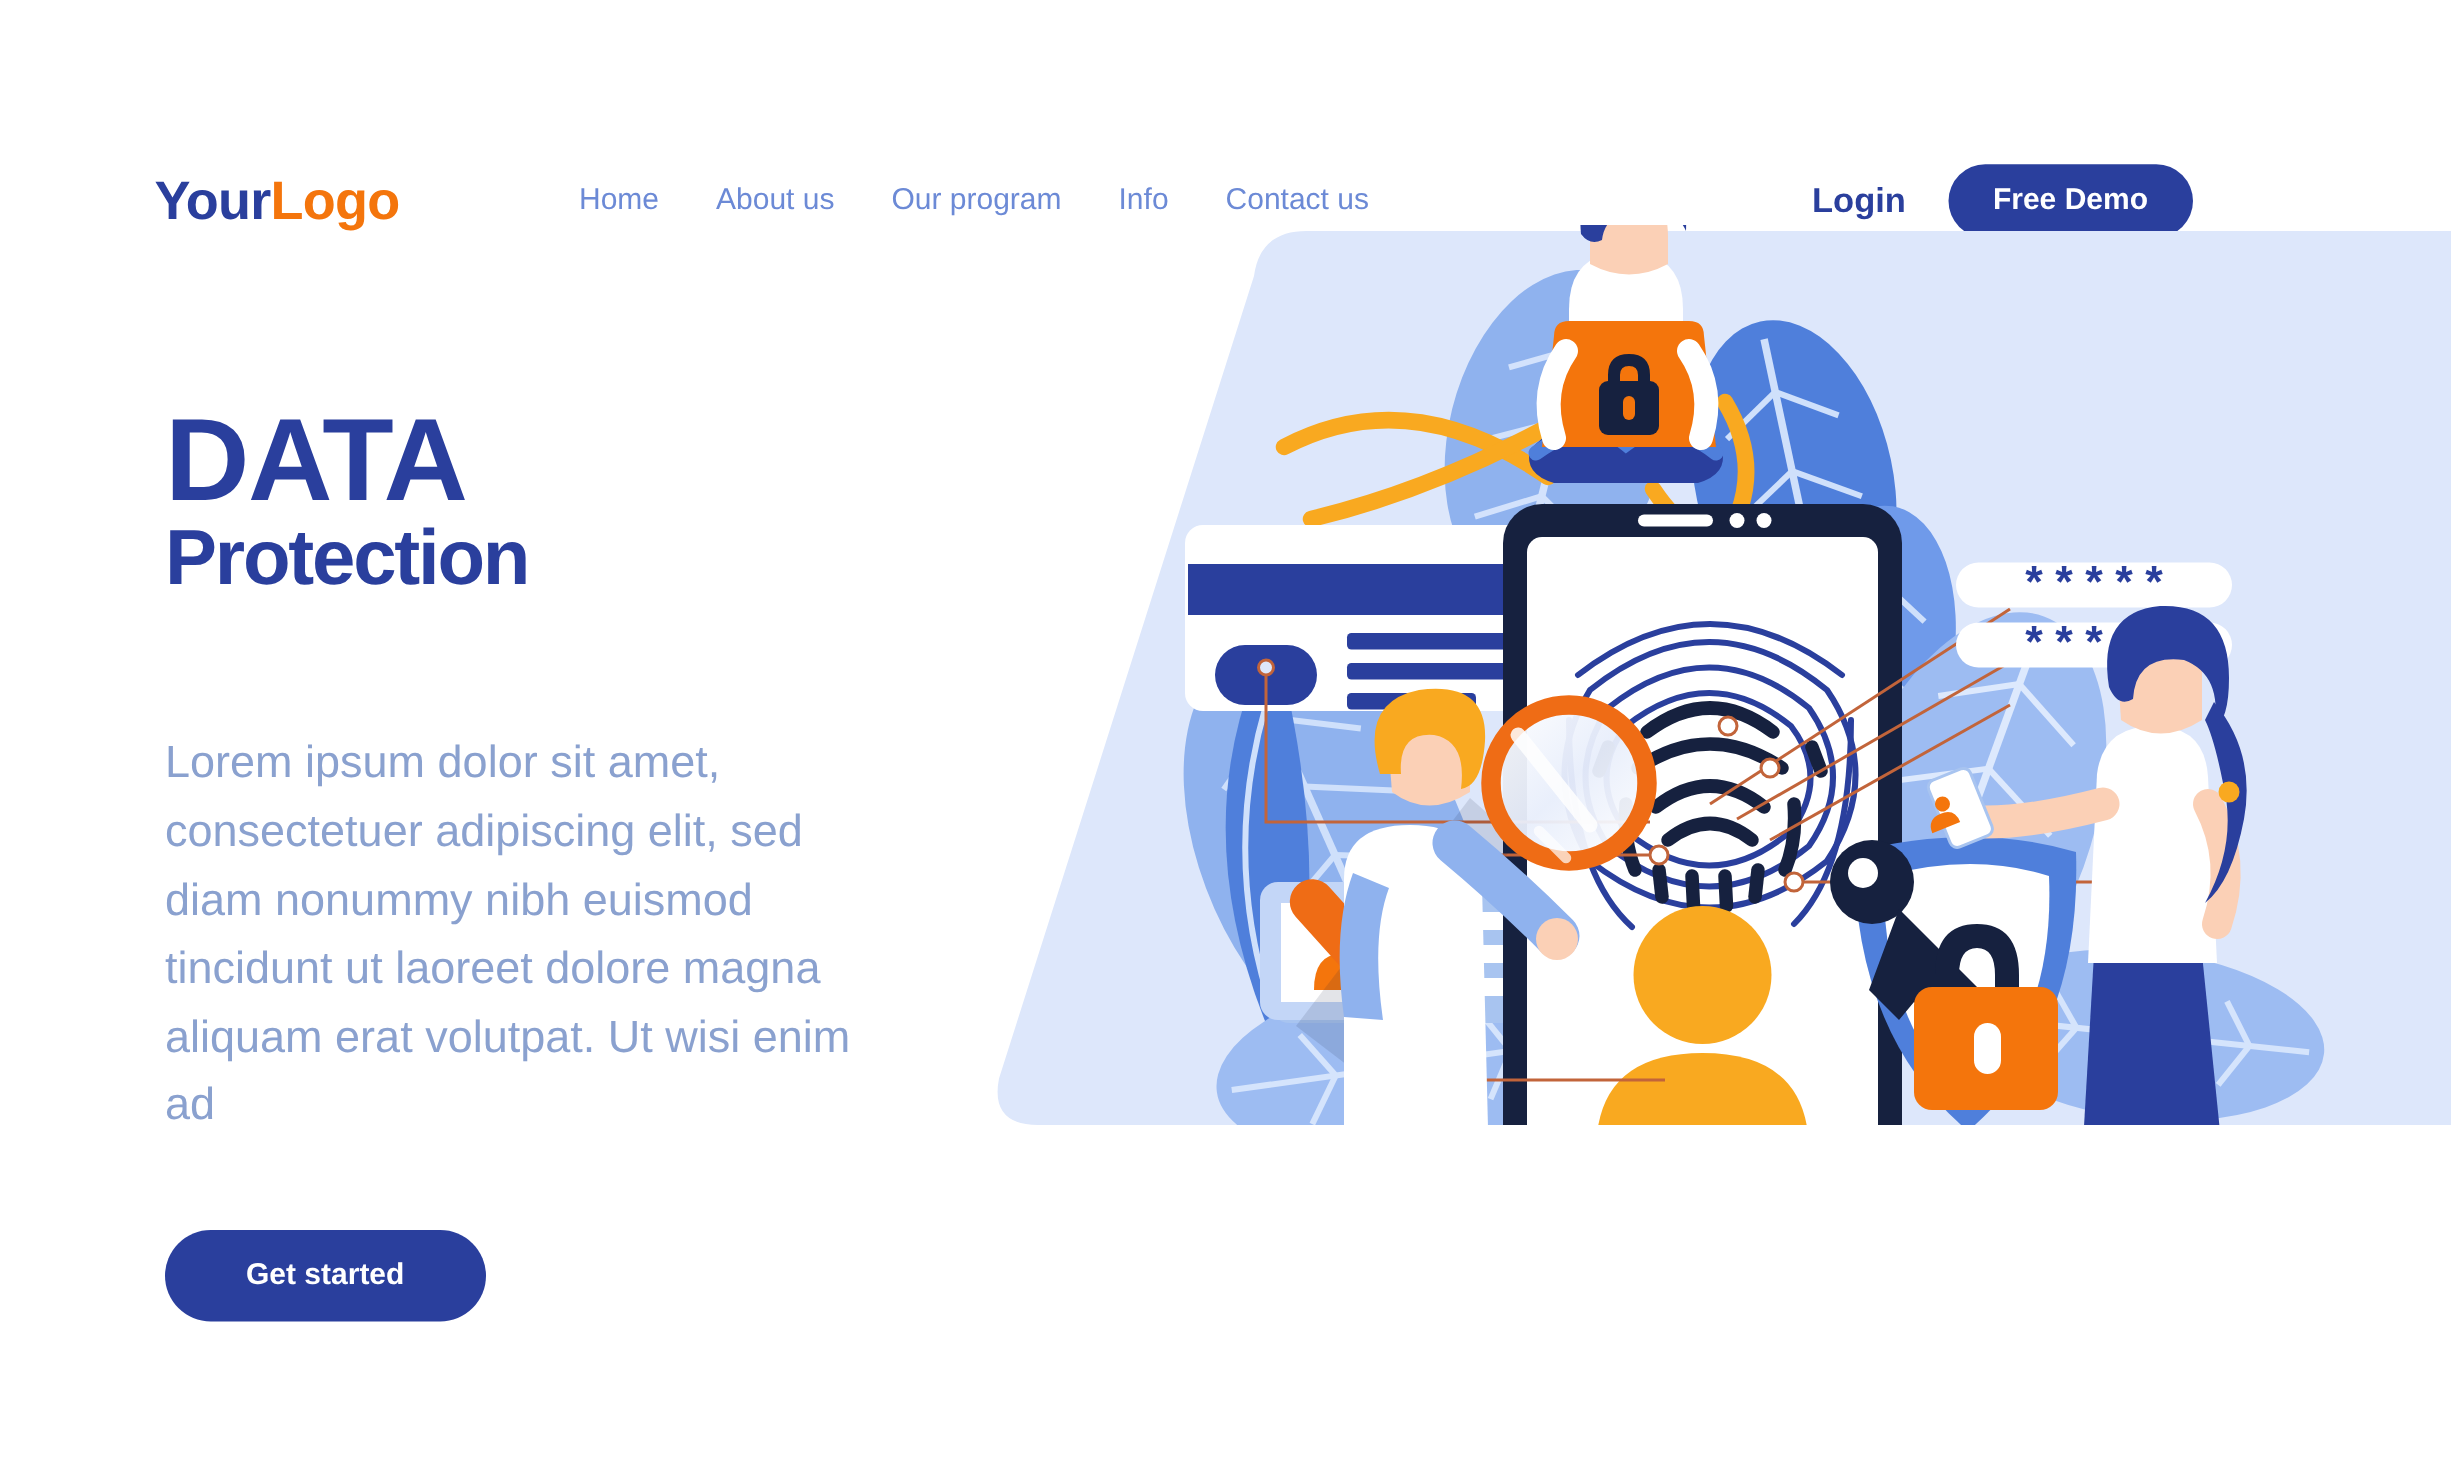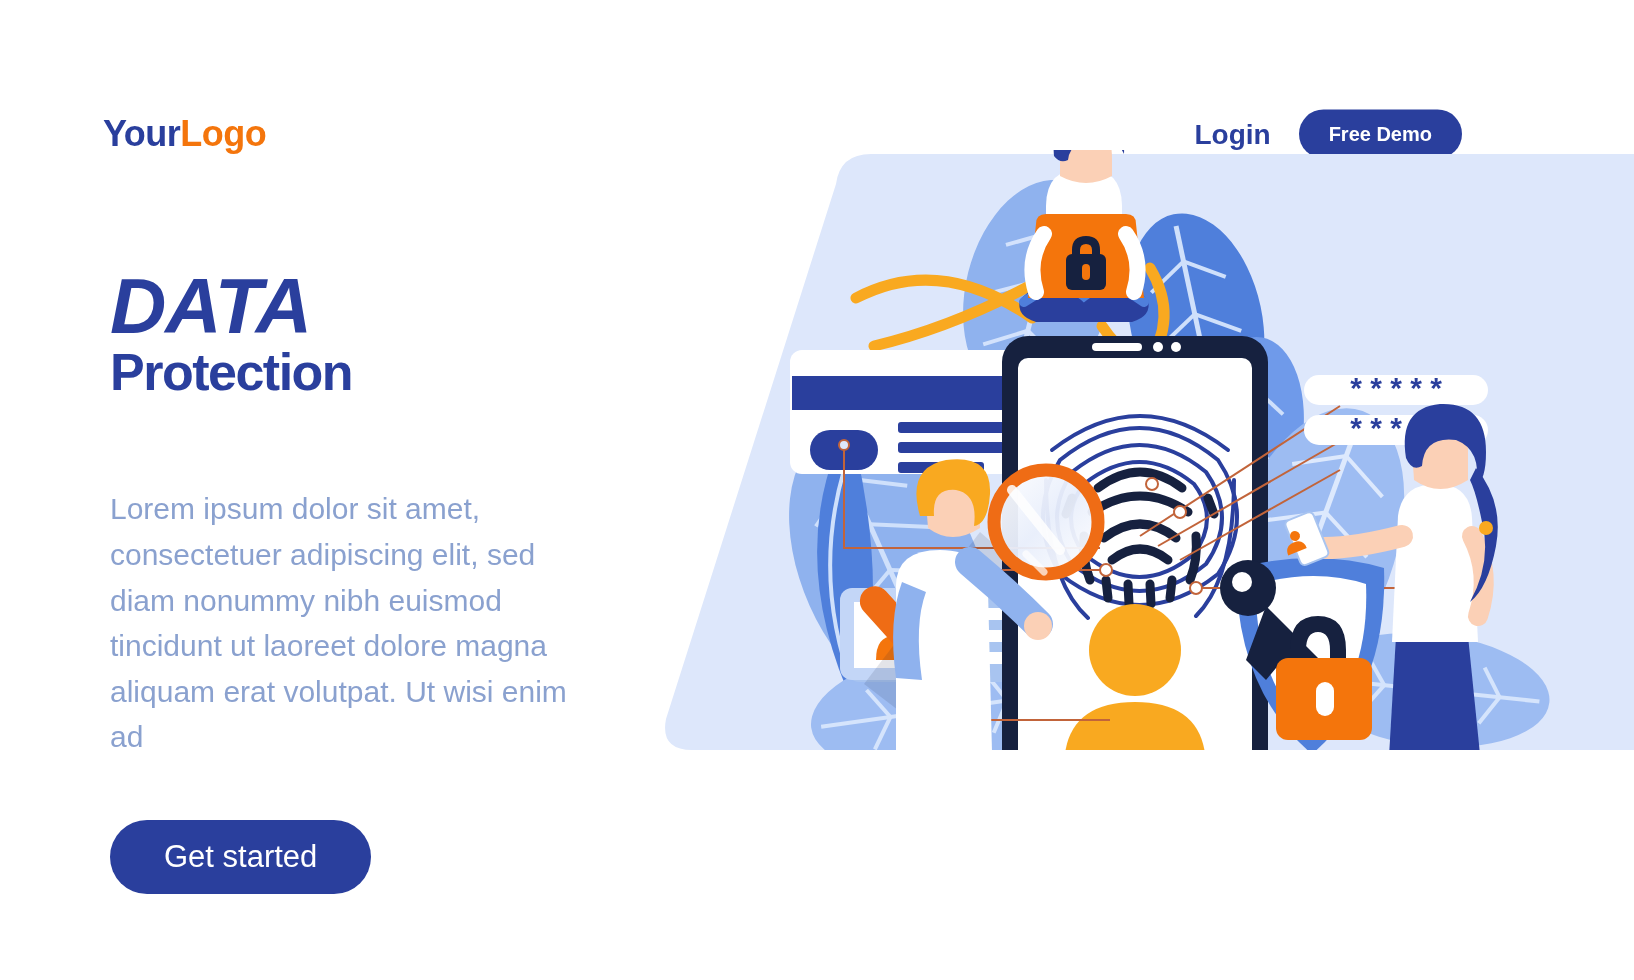--- a/index.html
+++ b/index.html
@@ -30,63 +30,70 @@
   }
   .nav a {
     font-size: 20px; color: #6c8ad6; text-decoration: none; white-space: nowrap;
   }
 
   .header-right {
     position: absolute; right: 172px; top: 50%; transform: translateY(-50%);
     display: flex; align-items: center; gap: 28px;
   }
   .login-link {
-    font-size: 28px; font-weight: 700; color: #2a3f9d; text-decoration: none;
+    font-size: 23px; font-weight: 700; color: #2a3f9d; text-decoration: none;
     white-space: nowrap;
   }
   .demo-btn {
     background: #2a3f9d; color: #ffffff; border: none;
     font-size: 20px; font-weight: 700; font-family: inherit;
     padding: 13px 30px; border-radius: 30px; cursor: pointer; white-space: nowrap; text-align: center;
   }
 
   
   .hero-copy { position: absolute; left: 110px; top: 268px; width: 520px; }
   .h-line1 {
     font-size: 78px; font-weight: 700; color: #2a3f9d;
-    line-height: 0.98; letter-spacing: -1px; font-style: italic;
+    line-height: 0.98; letter-spacing: -1px;
   }
   .h-line2 {
     font-size: 52px; font-weight: 700; color: #2a3f9d;
     line-height: 1.0; letter-spacing: -1.5px; margin-top: 2px;
   }
   .hero-para {
     margin-top: 88px; width: 492px;
     font-size: 30px; line-height: 1.52; color: #8aa1cf;
   }
   .cta-btn {
     margin-top: 60px; background:#2a3f9d; color:#fff; border:none;
-    font-family: inherit; font-size: 31px; font-weight: 400;
+    font-family: inherit; font-size: 20px; font-weight: 700;
     padding: 19px 54px; border-radius: 40px; cursor: pointer;
   }
 
   
   .illus { position: absolute; left: 640px; top: 150px; width: 994px; height: 700px; }
   .illus svg { display:block; }
 </style>
 </head>
 <body>
 
 <div class="page">
 
   <div class="header">
     <div class="logo">
       <span class="l-a">Your</span><span class="l-b">Logo</span>
     </div>
 
+    <nav class="nav">
+      <a href="#">Home</a>
+      <a href="#">About us</a>
+      <a href="#">Our program</a>
+      <a href="#">Info</a>
+      <a href="#">Contact us</a>
+    </nav>
 
     <div class="header-right">
       <a href="#" class="login-link">Login</a>
       <button class="demo-btn">Free Demo</button>
     </div>
   </div>
 
   <div class="hero-copy">
     <div class="h-line1">DATA</div>
     <div class="h-line2">Protection</div>

